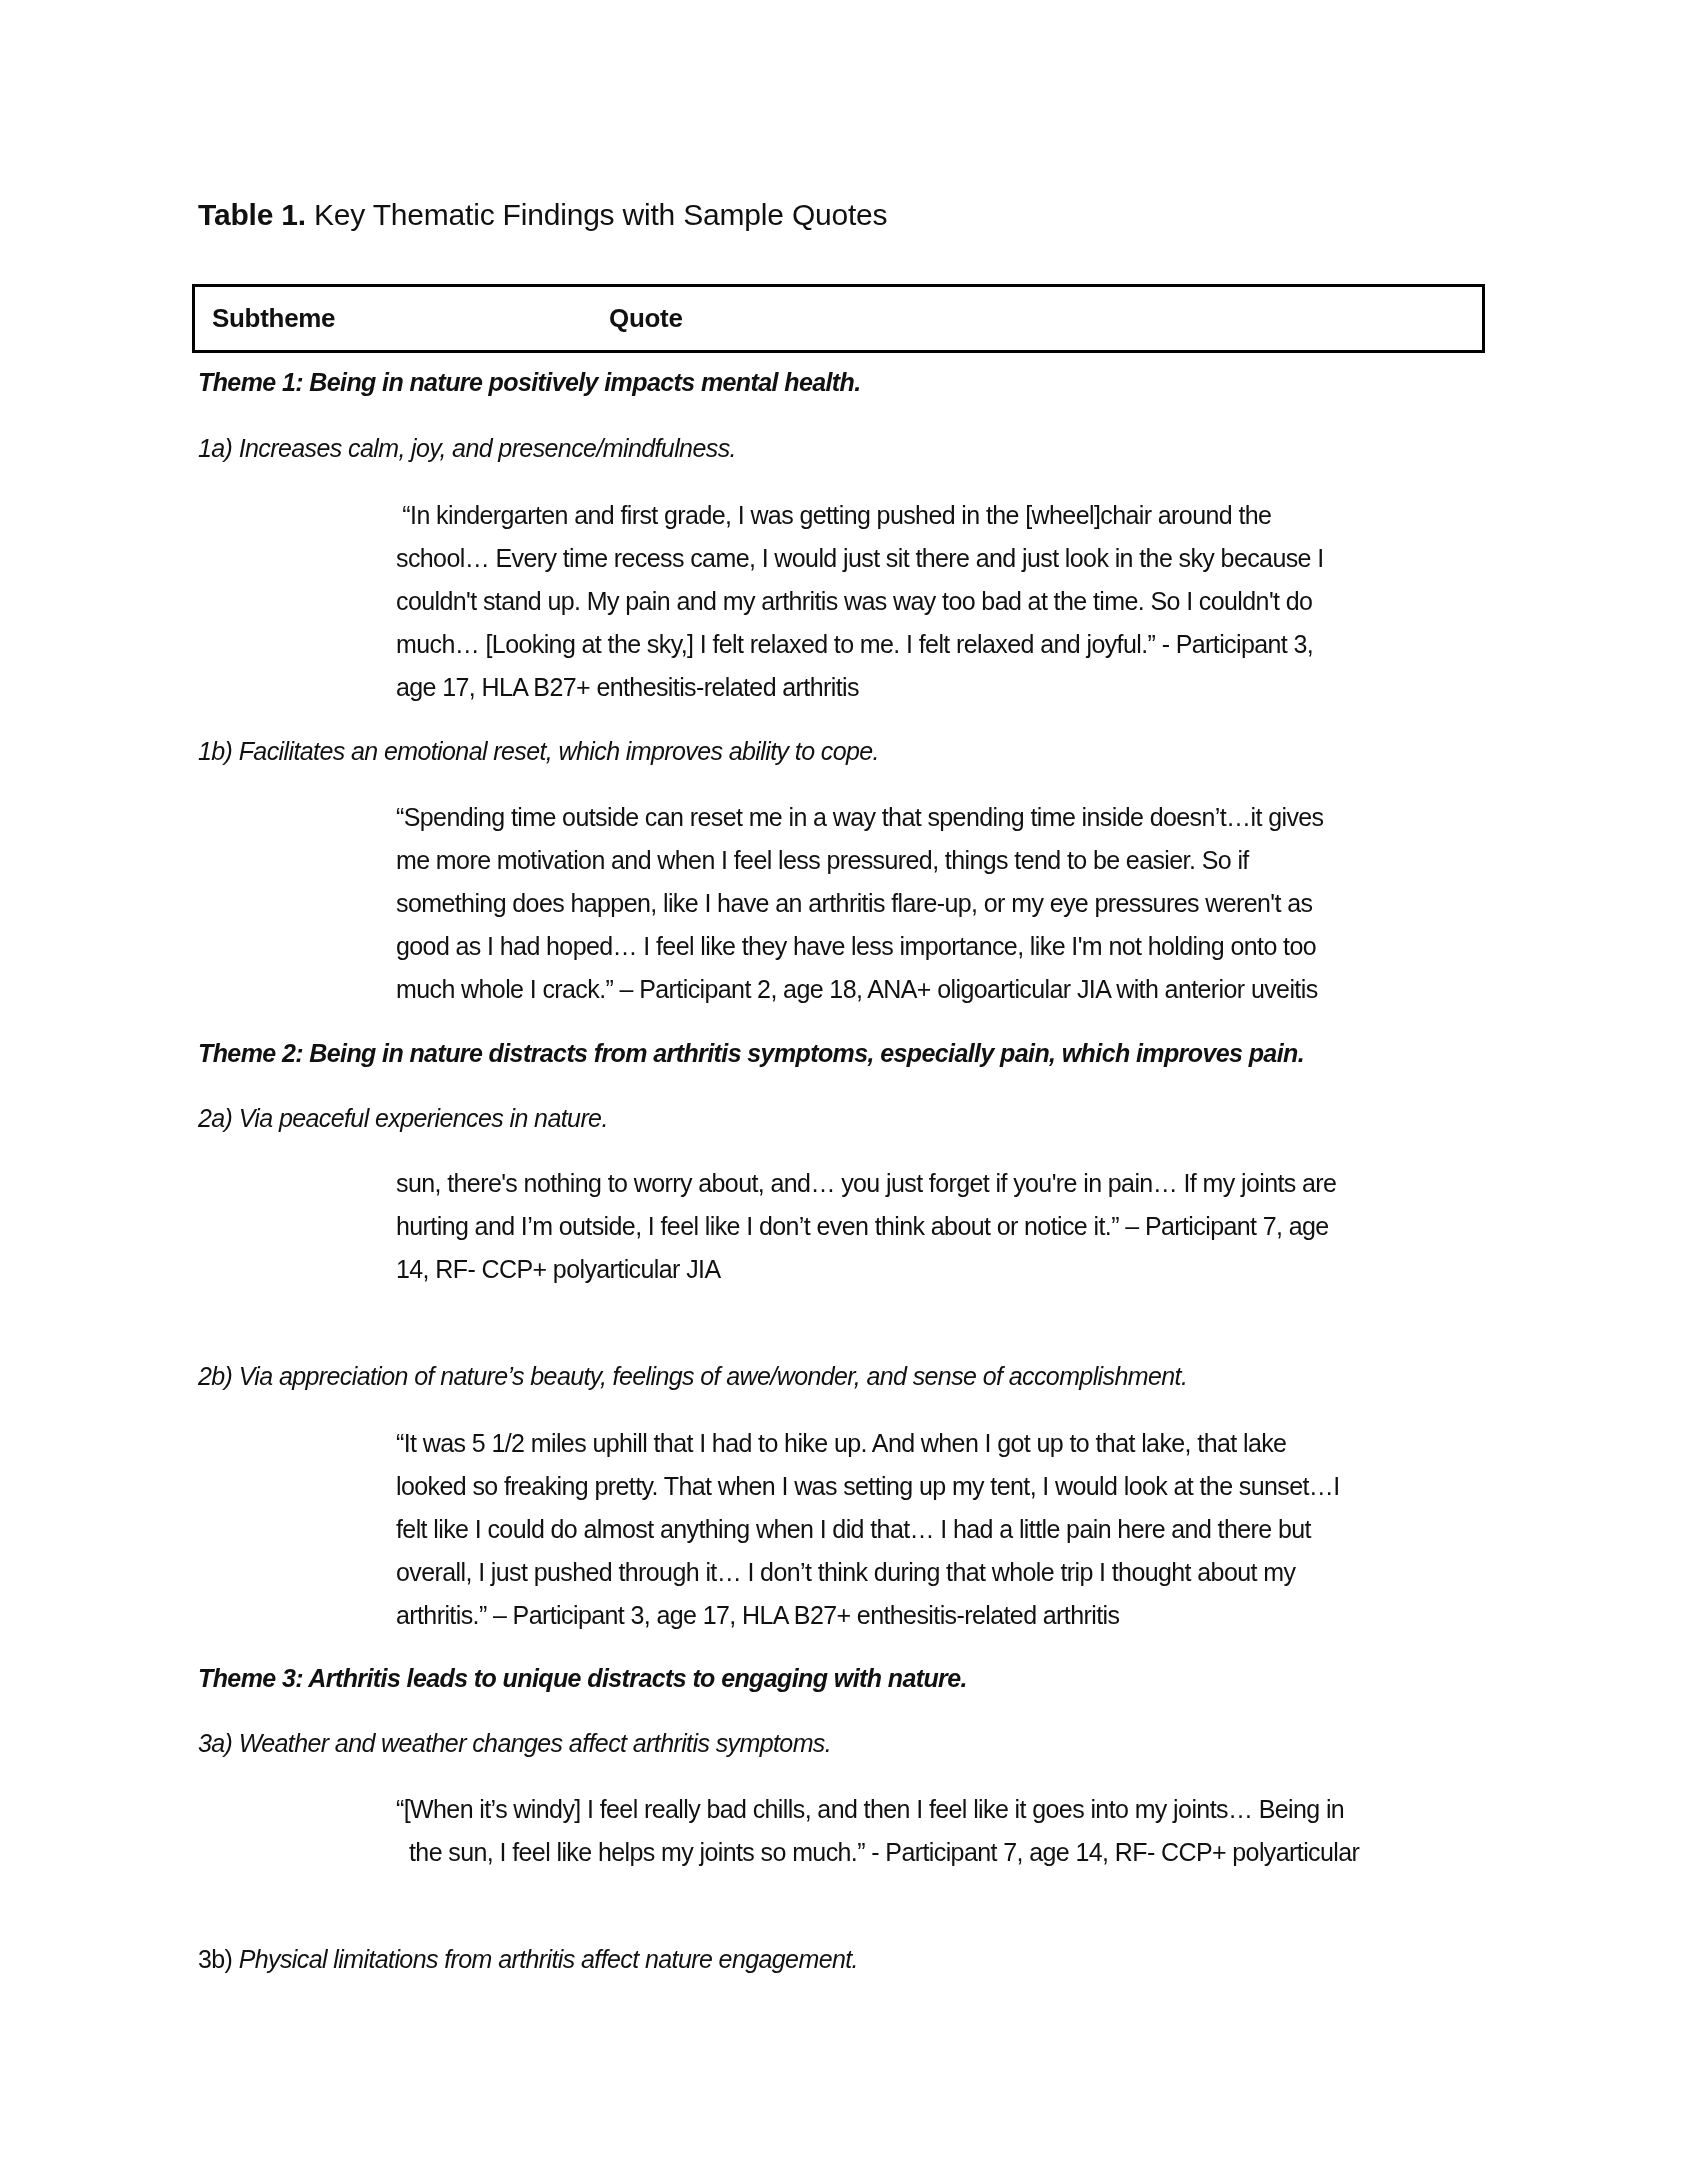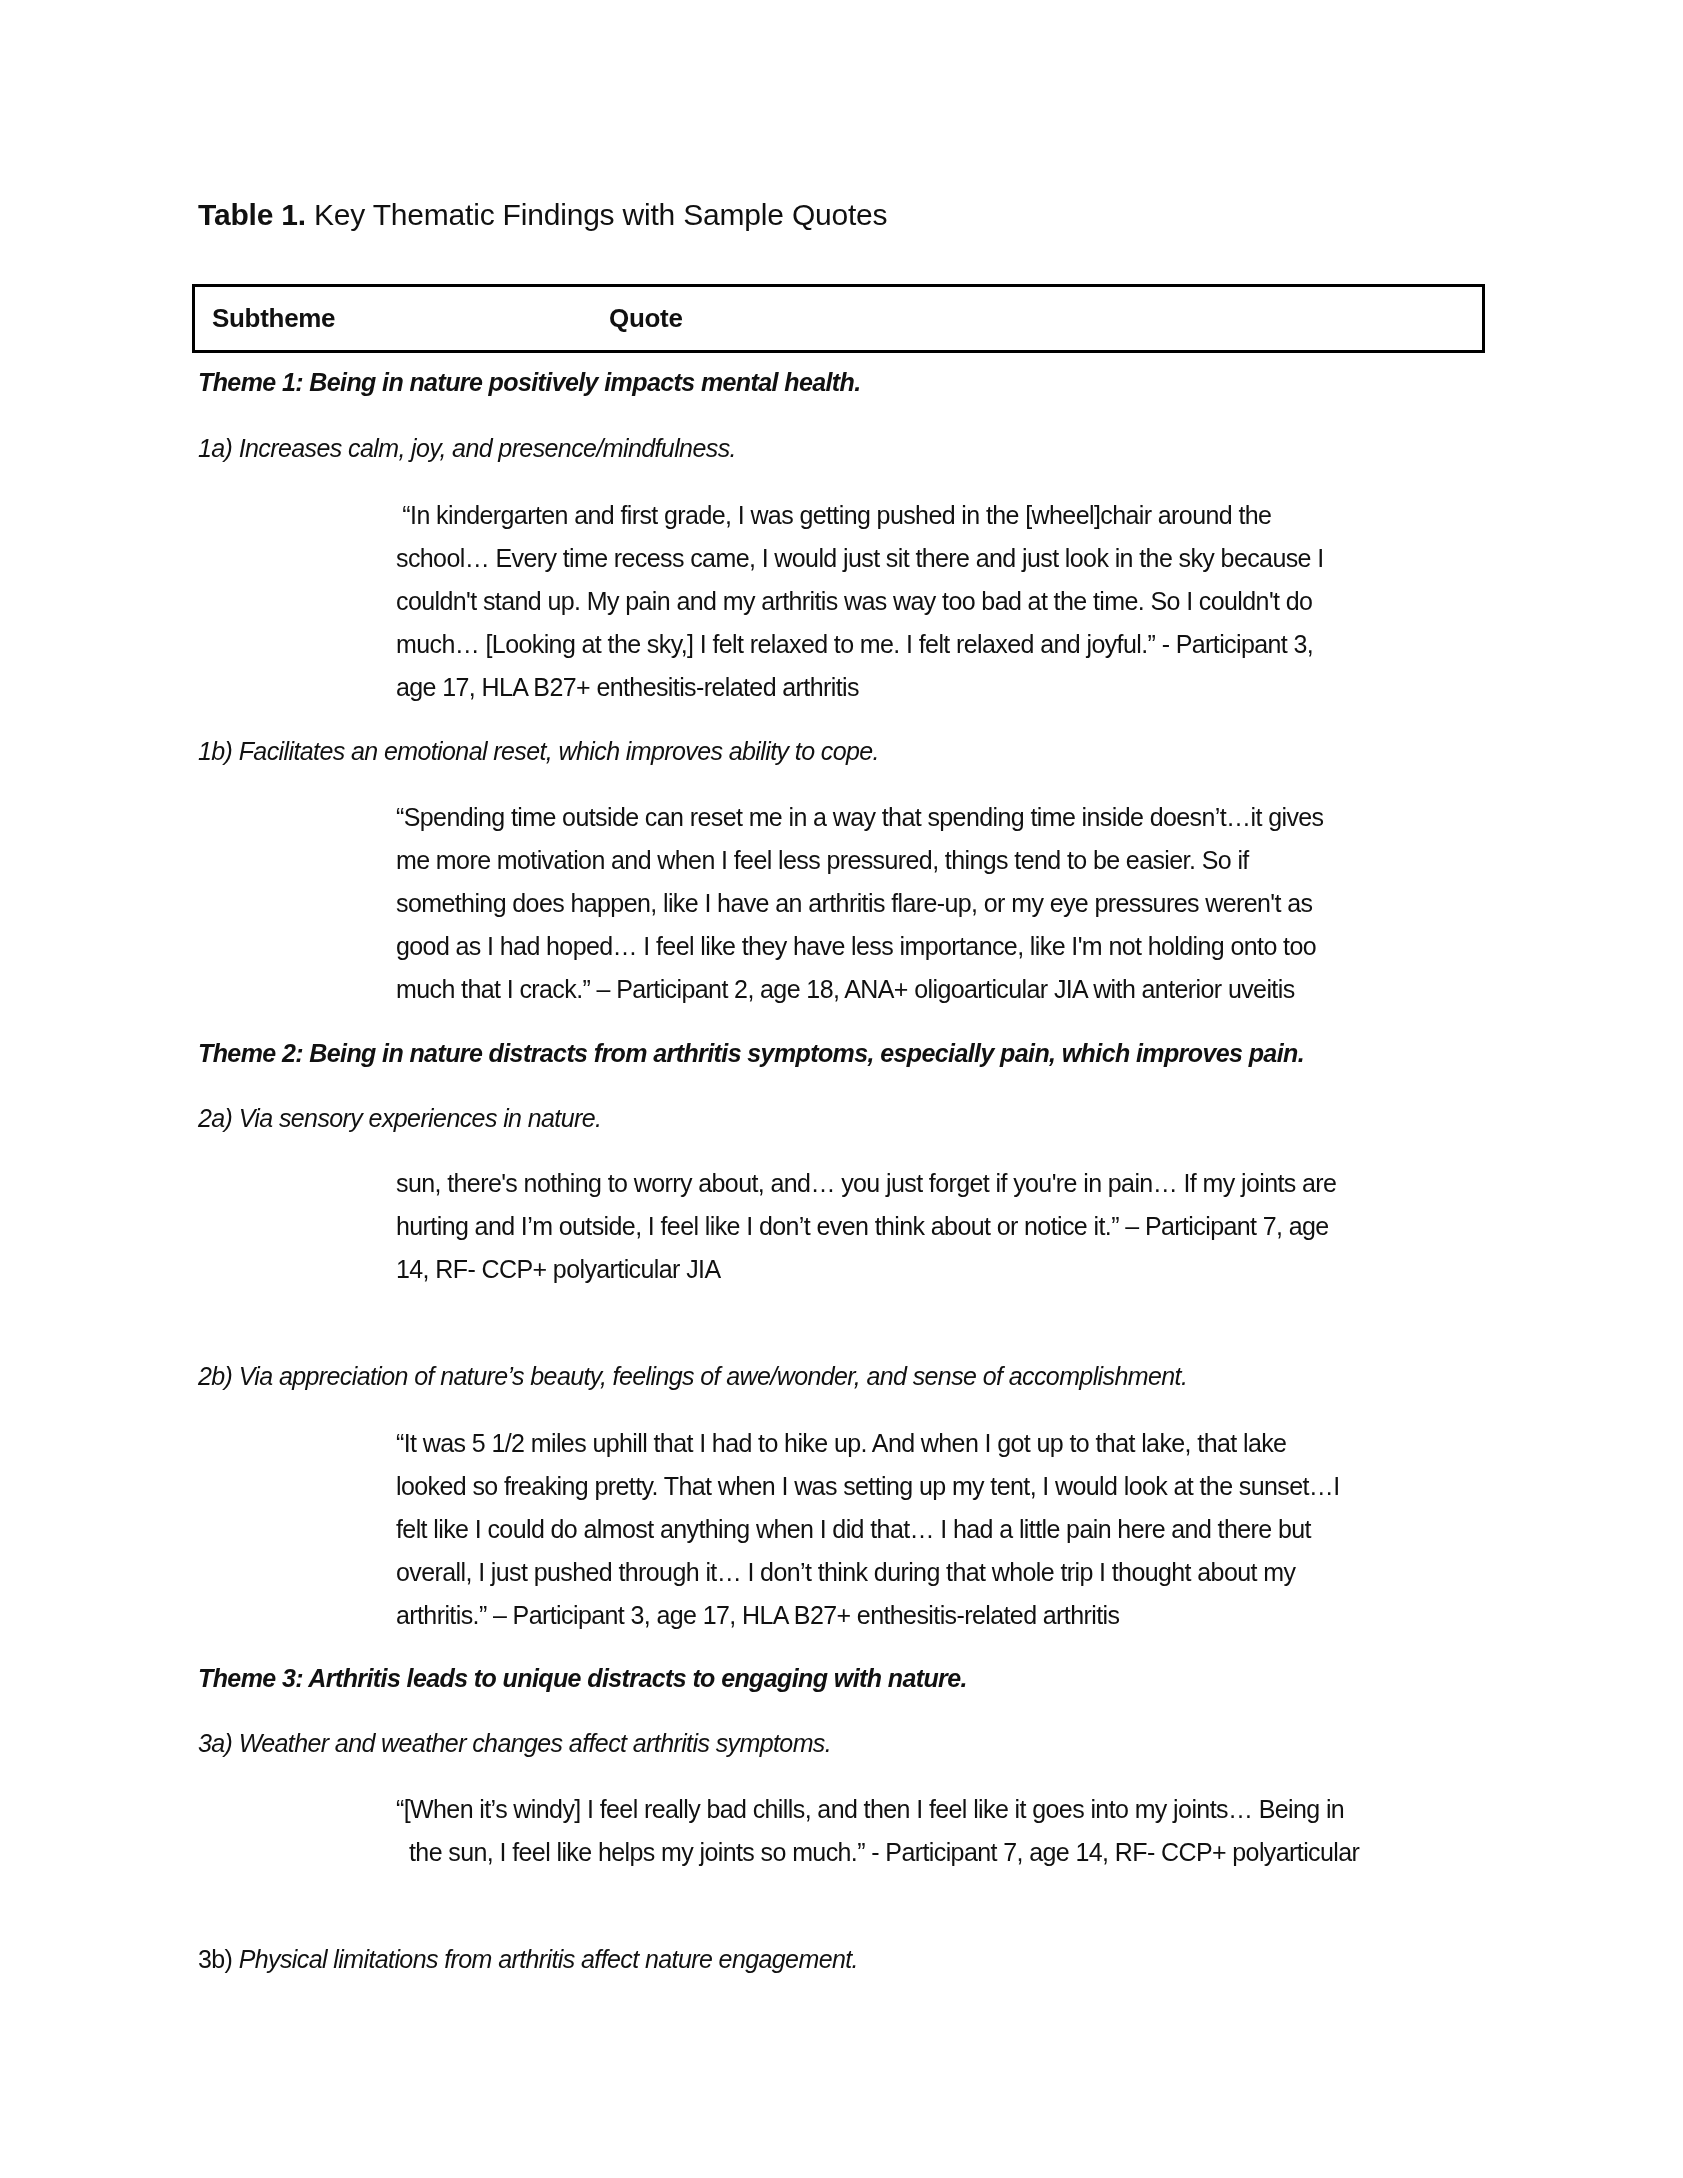--- a/index.html
+++ b/index.html
@@ -42,25 +42,25 @@
     <span class="q-line" style="white-space: pre;">much… [Looking at the sky,] I felt relaxed to me. I felt relaxed and joyful.” - Participant 3,</span>
     <span class="q-line" style="white-space: pre;">age 17, HLA B27+ enthesitis-related arthritis</span>
   </div>
 
   <div class="line subtheme" style="top:737px">1b) Facilitates an emotional reset, which improves ability to cope.</div>
   <div class="quote" style="top:796px">
     <span class="q-line" style="white-space: pre;">“Spending time outside can reset me in a way that spending time inside doesn’t…it gives</span>
     <span class="q-line" style="white-space: pre;">me more motivation and when I feel less pressured, things tend to be easier. So if</span>
     <span class="q-line" style="white-space: pre;">something does happen, like I have an arthritis flare-up, or my eye pressures weren't as</span>
     <span class="q-line" style="white-space: pre;">good as I had hoped… I feel like they have less importance, like I'm not holding onto too</span>
-    <span class="q-line" style="white-space: pre;">much that I crack.” – Participant 2, age 18, ANA+ oligoarticular JIA with anterior uveitis</span>
+    <span class="q-line" style="white-space: pre;">much whole I crack.” – Participant 2, age 18, ANA+ oligoarticular JIA with anterior uveitis</span>
   </div>
 
   <div class="line theme" style="top:1039px">Theme 2: Being in nature distracts from arthritis symptoms, especially pain, which improves pain.</div>
-  <div class="line subtheme" style="top:1104px">2a) Via sensory experiences in nature.</div>
+  <div class="line subtheme" style="top:1104px">2a) Via peaceful experiences in nature.</div>
   <div class="quote" style="top:1162px">
     <span class="q-line" style="white-space: pre;">sun, there's nothing to worry about, and… you just forget if you're in pain… If my joints are</span>
     <span class="q-line" style="white-space: pre;">hurting and I’m outside, I feel like I don’t even think about or notice it.” – Participant 7, age</span>
     <span class="q-line" style="white-space: pre;">14, RF- CCP+ polyarticular JIA</span>
   </div>
 
   <div class="line subtheme" style="top:1362px">2b) Via appreciation of nature’s beauty, feelings of awe/wonder, and sense of accomplishment.</div>
   <div class="quote" style="top:1422px">
     <span class="q-line" style="white-space: pre;">“It was 5 1/2 miles uphill that I had to hike up. And when I got up to that lake, that lake</span>
     <span class="q-line" style="white-space: pre;">looked so freaking pretty. That when I was setting up my tent, I would look at the sunset…I</span>

